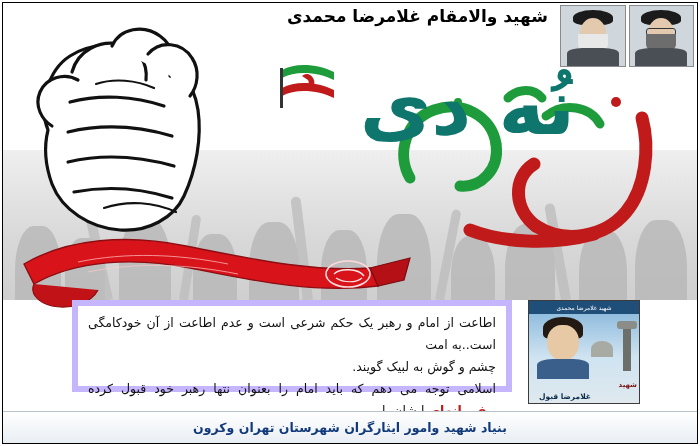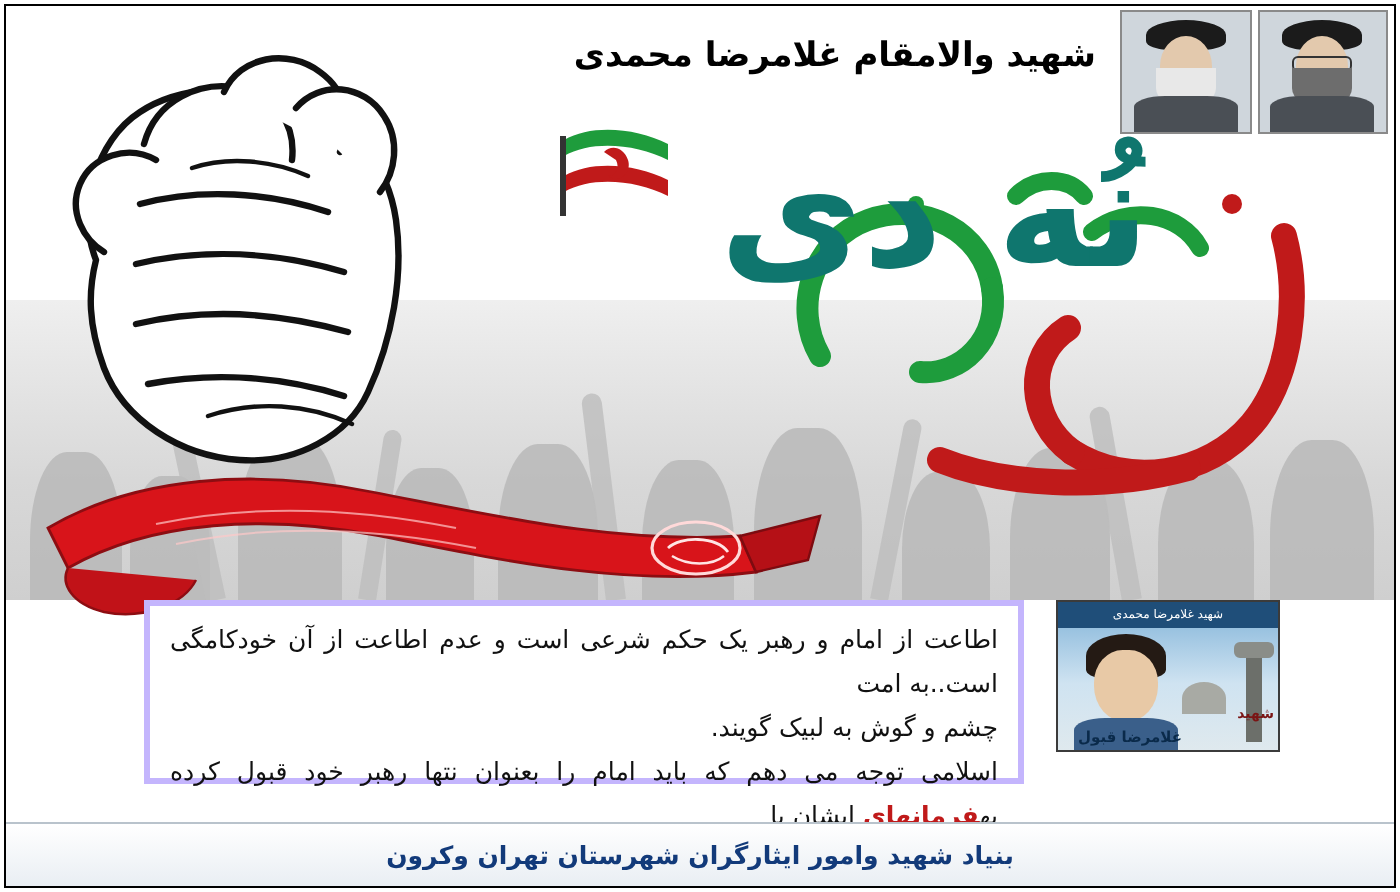--- a/index.html
+++ b/index.html
@@ -50,21 +50,21 @@
     bottom: 0;
     background: #bdbdbd;
     border-radius: 10px 10px 0 0;
     opacity: .8;
     transform-origin: bottom center;
   }
   
   .header-title {
     position: absolute;
     right: 152px;
-    top: 18px;
+    top: 6px;
     font-size: 17px;
     font-weight: bold;
     color: #000;
     direction: rtl;
     letter-spacing: 0px;
     white-space: nowrap;
     font-family: "DejaVu Sans", sans-serif;
   }
   
   .leaders {
@@ -191,41 +191,41 @@
     height: 90px;
   }
   
   .quote-box {
     position: absolute;
     left: 72px;
     top: 300px;
     width: 440px;
     height: 92px;
     background: #ffffff;
-    border: 3px solid #c4b5fd;
+    border: 6px solid #c4b5fd;
     box-sizing: border-box;
     padding: 6px 10px 4px 10px;
     direction: rtl;
     text-align: justify;
   }
   .quote-text {
     font-size: 12.5px;
     line-height: 1.75;
     color: #111;
     direction: rtl;
     font-family: "DejaVu Sans", sans-serif;
   }
   .quote-text .hl { color: #c01a1a; font-weight: bold; }
   
   .martyr-card {
     position: absolute;
     left: 528px;
     top: 300px;
     width: 112px;
-    height: 76px;
+    height: 104px;
     border: 1px solid #3b3b3b;
     background: linear-gradient(to bottom, #7fb2d8 0%, #cfe3f1 55%, #dfe9ee 100%);
     overflow: hidden;
     box-sizing: border-box;
   }
   .martyr-card .topstrip {
     position: absolute;
     left: 0; top: 0;
     width: 100%;
     height: 13px;

